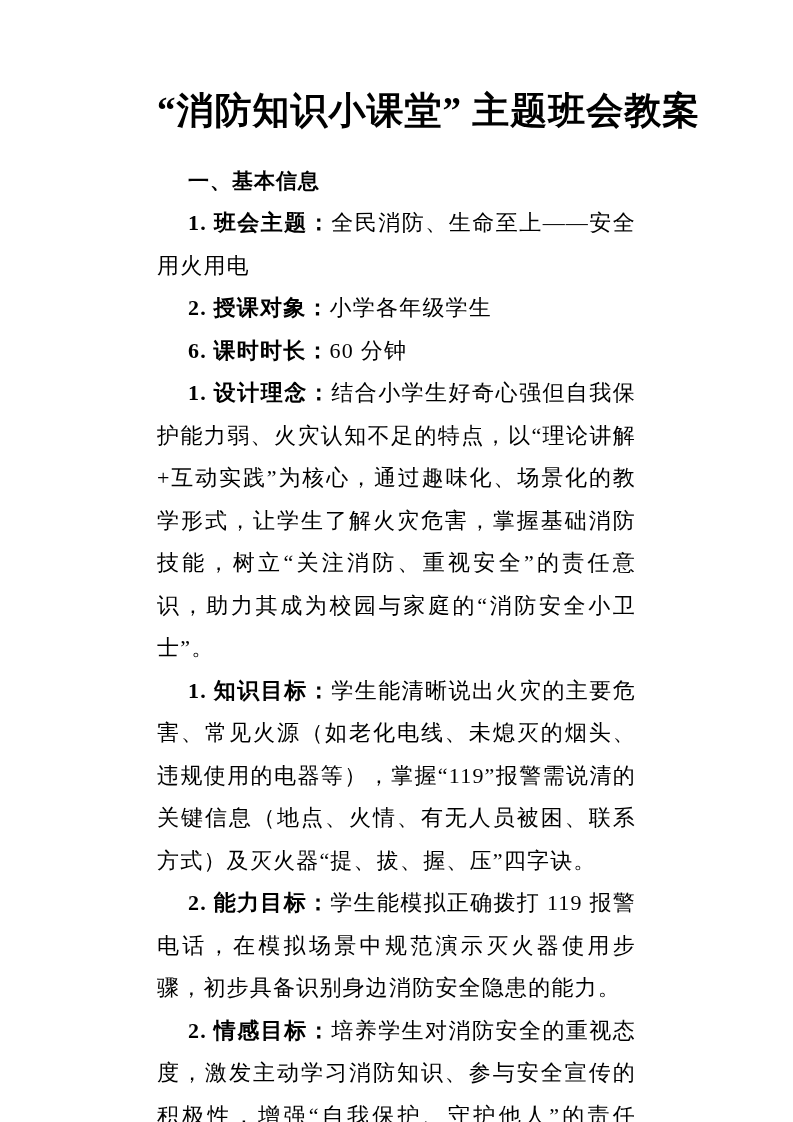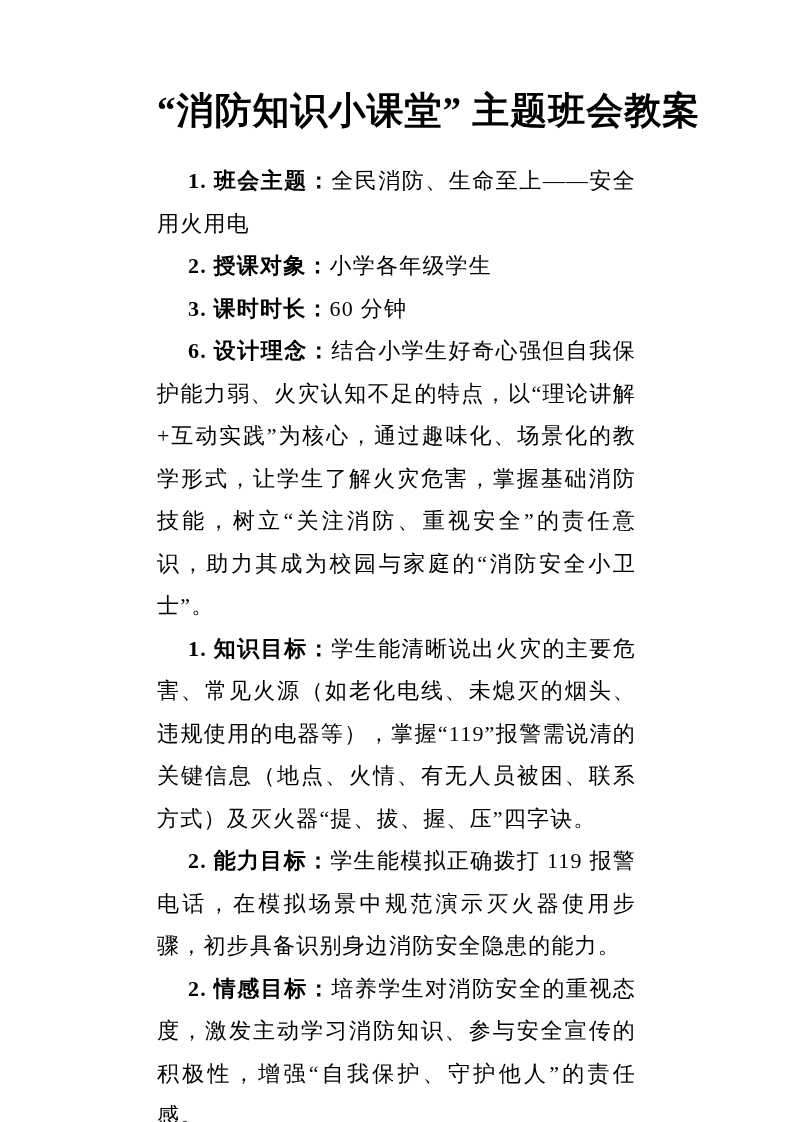--- a/index.html
+++ b/index.html
@@ -50,29 +50,30 @@
     font-weight: 700;
   }
 </style>
 </head>
 <body>
 
 <div class="page">
 
   <h1 class="doc-title">“消防知识小课堂” 主题班会教案</h1>
 
+  <h2 class="sec-heading">一、基本信息</h2>
 
   <p class="item"><span class="label">1. 班会主题：</span><span>全民消防、生命至上——安全用火用电</span></p>
 
   <p class="item"><span class="label">2. 授课对象：</span><span>小学各年级学生</span></p>
 
-  <p class="item"><span class="label">3. 课时时长：</span><span>60 分钟</span></p>
+  <p class="item"><span class="label">6. 课时时长：</span><span>60 分钟</span></p>
 
 
-  <p class="item"><span class="label">6. 设计理念：</span><span>结合小学生好奇心强但自我保护能力弱、火灾认知不足的特点，以“理论讲解+互动实践”为核心，通过趣味化、场景化的教学形式，让学生了解火灾危害，掌握基础消防技能，树立“关注消防、重视安全”的责任意识，助力其成为校园与家庭的“消防安全小卫士”。</span></p>
+  <p class="item"><span class="label">1. 设计理念：</span><span>结合小学生好奇心强但自我保护能力弱、火灾认知不足的特点，以“理论讲解+互动实践”为核心，通过趣味化、场景化的教学形式，让学生了解火灾危害，掌握基础消防技能，树立“关注消防、重视安全”的责任意识，助力其成为校园与家庭的“消防安全小卫士”。</span></p>
 
 
   <p class="item"><span class="label">1. 知识目标：</span><span>学生能清晰说出火灾的主要危害、常见火源（如老化电线、未熄灭的烟头、违规使用的电器等），掌握“119”报警需说清的关键信息（地点、火情、有无人员被困、联系方式）及灭火器“提、拔、握、压”四字诀。</span></p>
 
   <p class="item"><span class="label">2. 能力目标：</span><span>学生能模拟正确拨打 119 报警电话，在模拟场景中规范演示灭火器使用步骤，初步具备识别身边消防安全隐患的能力。</span></p>
 
   <p class="item"><span class="label">2. 情感目标：</span><span>培养学生对消防安全的重视态度，激发主动学习消防知识、参与安全宣传的积极性，增强“自我保护、守护他人”的责任感。</span></p>
 
   <h2 class="sec-heading">三、教学重难点</h2>
 

